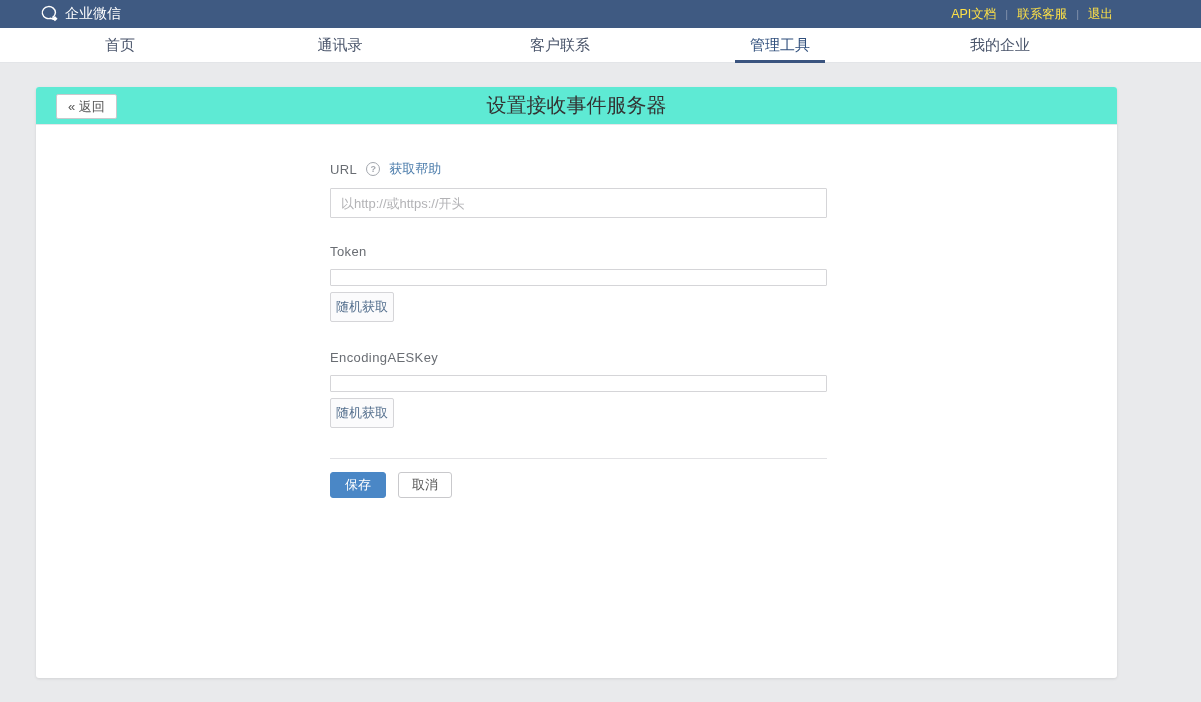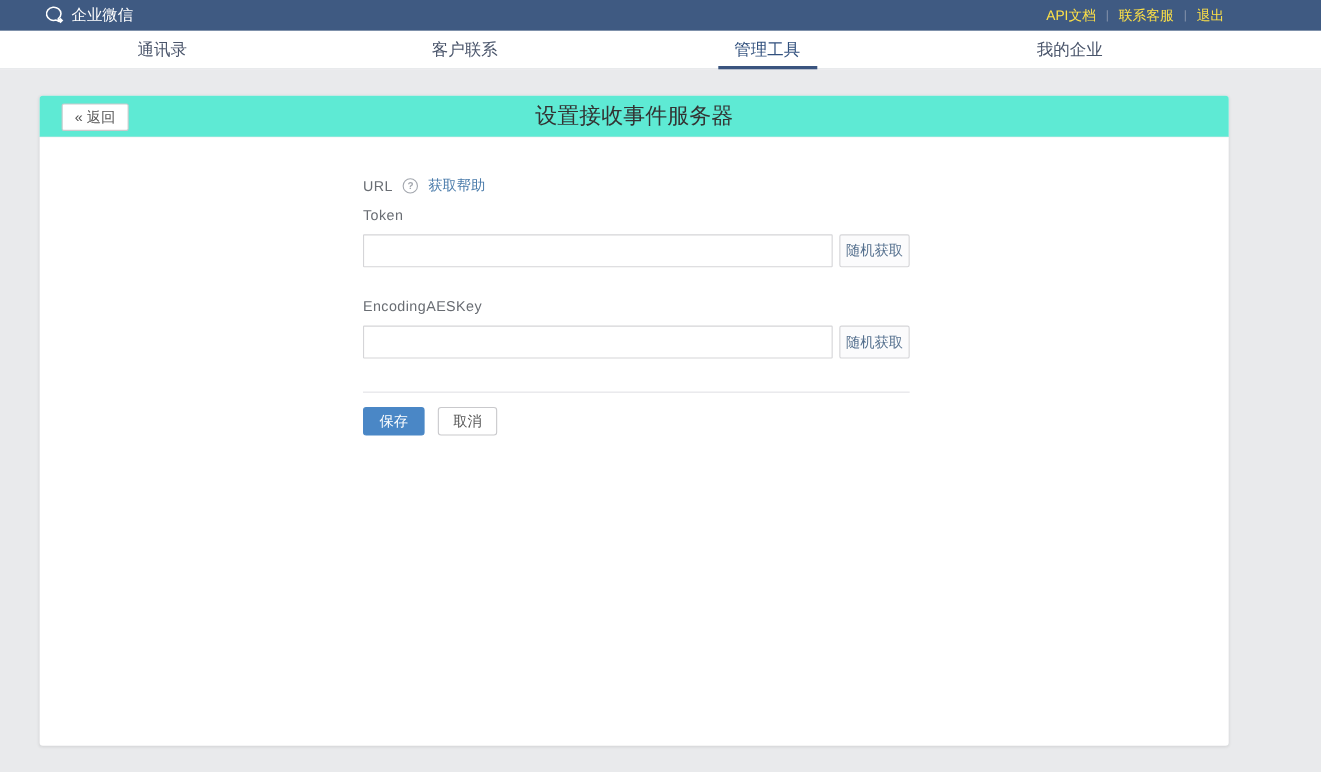--- a/index.html
+++ b/index.html
@@ -72,21 +72,21 @@
   .help-link { font-size:13px; color:#4b7cab; text-decoration:none; cursor:pointer; }
 
   .text-input {
     height:30px; border:1px solid #d5d5d8; background:#fff;
     padding:0 10px; font-size:13px; color:#333; outline:none; width:100%;
     font-family:inherit; border-radius:1px;
   }
   .text-input::placeholder { color:#b3b3b6; }
 
   .url-input { margin-bottom:26px; }
-  .input-row { display:flex; gap:6px; }
+  .input-row { display:flex; gap:6px;flex-direction:column; }
   .input-row .text-input { flex:1; }
   .random-btn {
     width:64px; height:30px; flex:0 0 auto;
     background:#fbfbfc; border:1px solid #d5d5d8; border-radius:2px;
     color:#55708e; font-size:13px; cursor:pointer; font-family:inherit;
   }
   .gap-token { margin-bottom:28px; }
   .gap-aes { margin-bottom:30px; }
 
   .divider { height:1px; background:#e2e2e5; }
@@ -118,20 +118,21 @@
   <div class="topbar-links">
     <a class="topbar-link">API文档</a>
     <span class="topbar-sep">|</span>
     <a class="topbar-link">联系客服</a>
     <span class="topbar-sep">|</span>
     <a class="topbar-link">退出</a>
   </div>
 </header>
 
 <nav class="navbar">
+  <div class="nav-tab">首页</div>
   <div class="nav-tab">通讯录</div>
   <div class="nav-tab">客户联系</div>
   <div class="nav-tab active">管理工具</div>
   <div class="nav-tab">我的企业</div>
 </nav>
 
 <main class="card">
   <div class="card-header">
     <button class="back-btn">« 返回</button>
     <div class="card-title">设置接收事件服务器</div>
@@ -139,20 +140,21 @@
 
   <div class="card-body">
     <div class="form-col">
 
       
       <div class="label-row">
         <span class="field-label">URL</span>
         <span class="q-icon">?</span>
         <a class="help-link">获取帮助</a>
       </div>
+      <input class="text-input url-input" type="text" placeholder="以http://或https://开头" style="">
 
       
       <div class="label-row">
         <span class="field-label">Token</span>
       </div>
       <div class="input-row gap-token">
         <input class="text-input" type="text" style="">
         <button class="random-btn">随机获取</button>
       </div>
 

